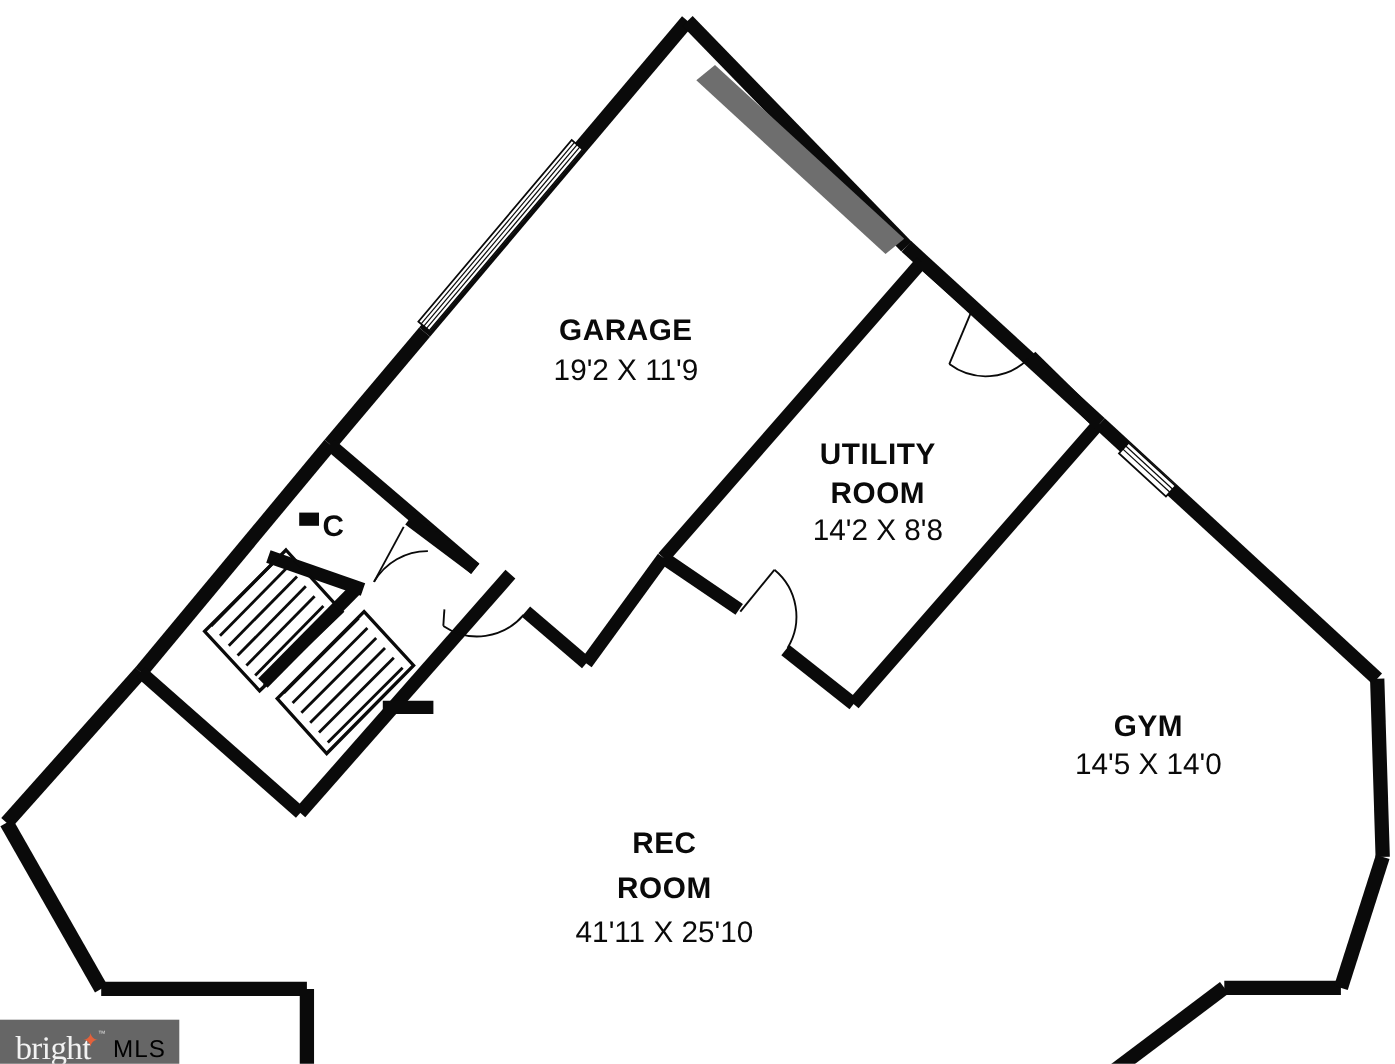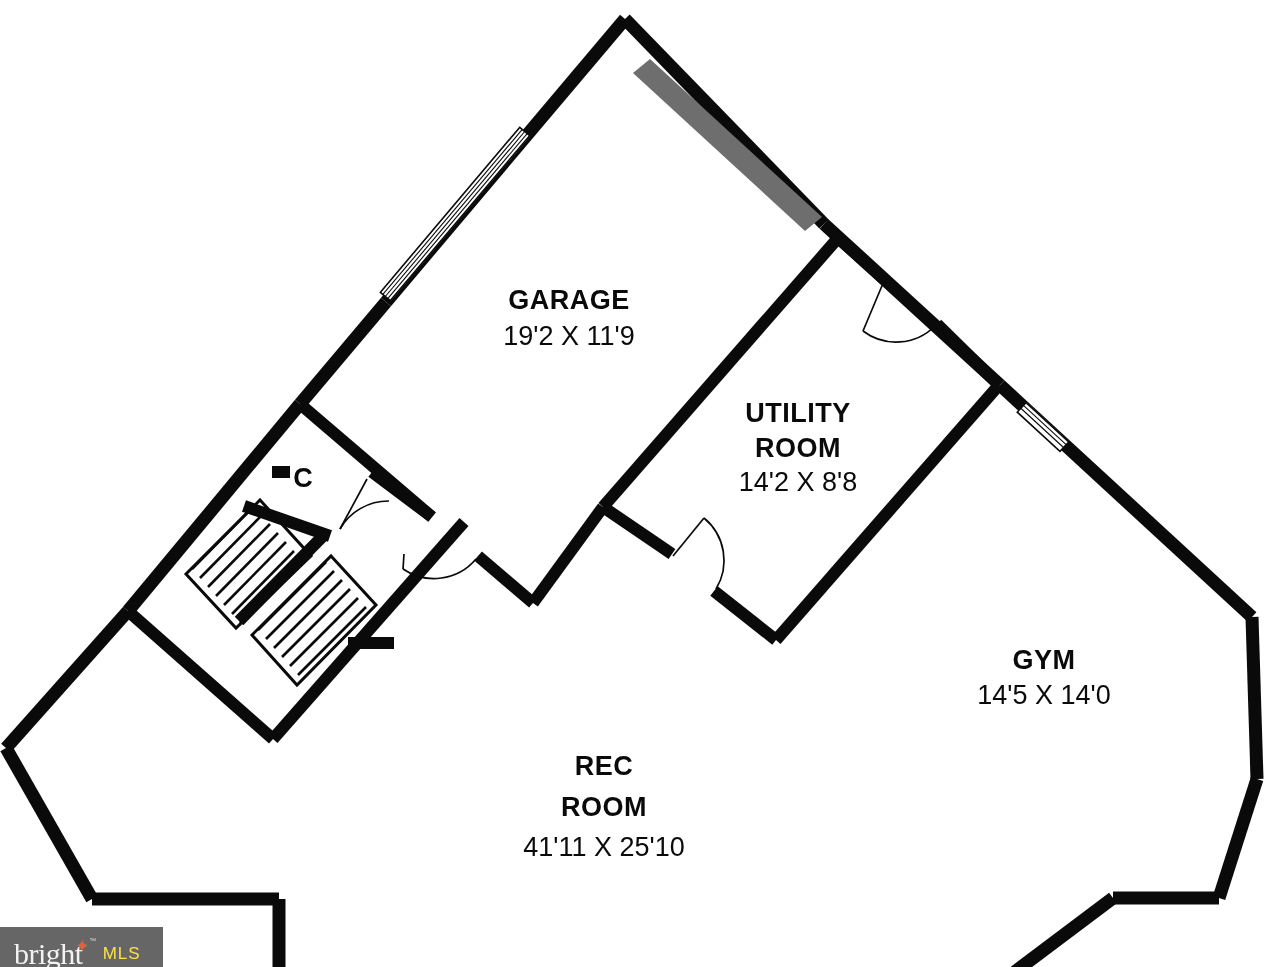--- a/index.html
+++ b/index.html
@@ -130,22 +130,22 @@
   #watermark .wm-tm {
     position: absolute;
     right: -13px;
     top: -2px;
     font-family: "Liberation Sans", sans-serif;
     font-size: 7px;
     color: #d8d8d8;
   }
   #watermark .wm-mls {
     font-family: "Liberation Sans", sans-serif;
-    font-size: 17px;
-    color: #fde047;
+    font-size: 22px;
+    color: #000000;
     letter-spacing: 1px;
     margin-left: 20px;
   }
 </style>
 </head>
 <body>
 
 <div id="floorplan-root">
   <svg class="plan" viewBox="0 0 1268 967" xmlns="http://www.w3.org/2000/svg">
 

